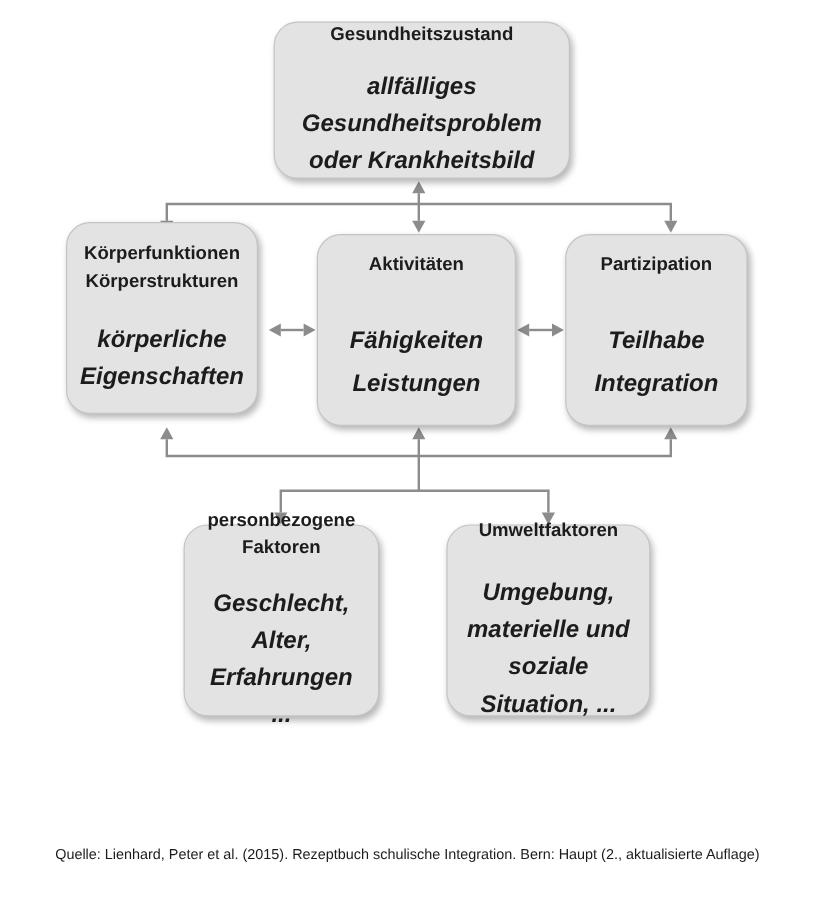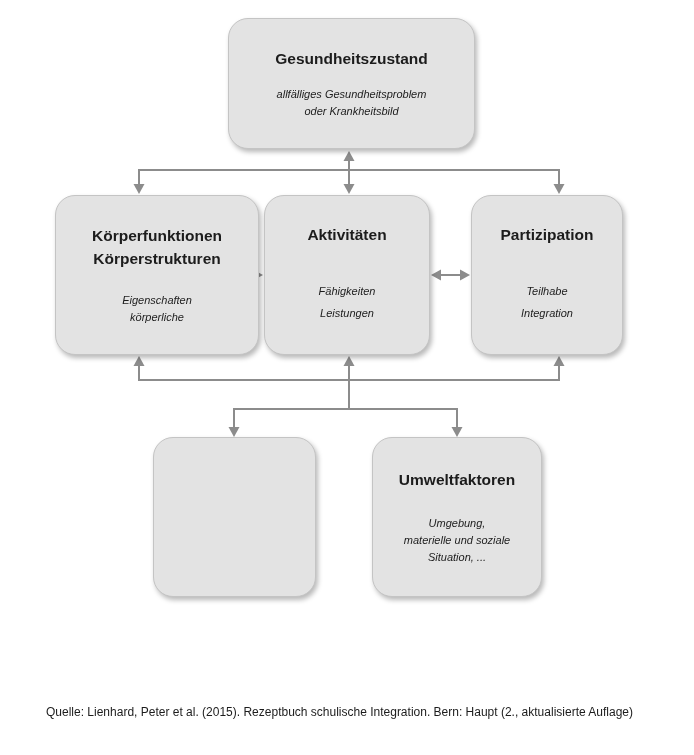--- a/index.html
+++ b/index.html
@@ -46,27 +46,28 @@
     box-sizing: border-box;
     padding: 8px 10px;
   }
   .box-title {
     font-weight: bold;
     font-size: 15.5px;
     line-height: 1.5;
   }
   .box-body {
     font-style: italic;
-    font-size: 11px;
+    font-size: 20px;
     line-height: 1.55;
+    font-weight: bold;
   }
   .line { display: block; }
 
   .box-health        { left: 228px; top: 18px;  width: 247px; height: 131px; }
-  .box-bodyfunc      { left: 55px;  top: 195px; width: 204px; height: 160px; }
+  .box-bodyfunc      { left: 55px;  top: 185px; width: 160px; height: 160px; }
   .box-activities    { left: 264px; top: 195px; width: 166px; height: 160px; justify-content: center; }
   .box-participation { left: 471px; top: 195px; width: 152px; height: 160px; }
   .box-personal      { left: 153px; top: 437px; width: 163px; height: 160px; }
   .box-environment   { left: 372px; top: 437px; width: 170px; height: 160px; }
 
   .box-health .box-body        { margin-top: 16px; }
   .box-bodyfunc .box-body      { margin-top: 22px; }
   .box-activities .box-body,
   .box-participation .box-body { margin-top: 32px; }
   .box-activities .box-body .line,
@@ -140,22 +141,22 @@
       <span class="line">oder Krankheitsbild</span>
     </div>
   </div>
 
   <div class="box box-bodyfunc">
     <div class="box-title">
       <span class="line">Körperfunktionen</span>
       <span class="line">Körperstrukturen</span>
     </div>
     <div class="box-body">
+      <span class="line">körperliche</span>
       <span class="line">Eigenschaften</span>
-      <span class="line">körperliche</span>
     </div>
   </div>
 
   <div class="box box-activities">
     <div class="box-title">
       <span class="line">Aktivitäten</span>
     </div>
     <div class="box-body">
       <span class="line">Fähigkeiten</span>
       <span class="line">Leistungen</span>
@@ -166,20 +167,28 @@
     <div class="box-title">
       <span class="line">Partizipation</span>
     </div>
     <div class="box-body">
       <span class="line">Teilhabe</span>
       <span class="line">Integration</span>
     </div>
   </div>
 
   <div class="box box-personal">
+    <div class="box-title">
+      <span class="line">personbezogene</span>
+      <span class="line">Faktoren</span>
+    </div>
+    <div class="box-body">
+      <span class="line">Geschlecht, Alter,</span>
+      <span class="line">Erfahrungen ...</span>
+    </div>
   </div>
 
   <div class="box box-environment">
     <div class="box-title">
       <span class="line">Umweltfaktoren</span>
     </div>
     <div class="box-body">
       <span class="line">Umgebung,</span>
       <span class="line">materielle und soziale</span>
       <span class="line">Situation, ...</span>

